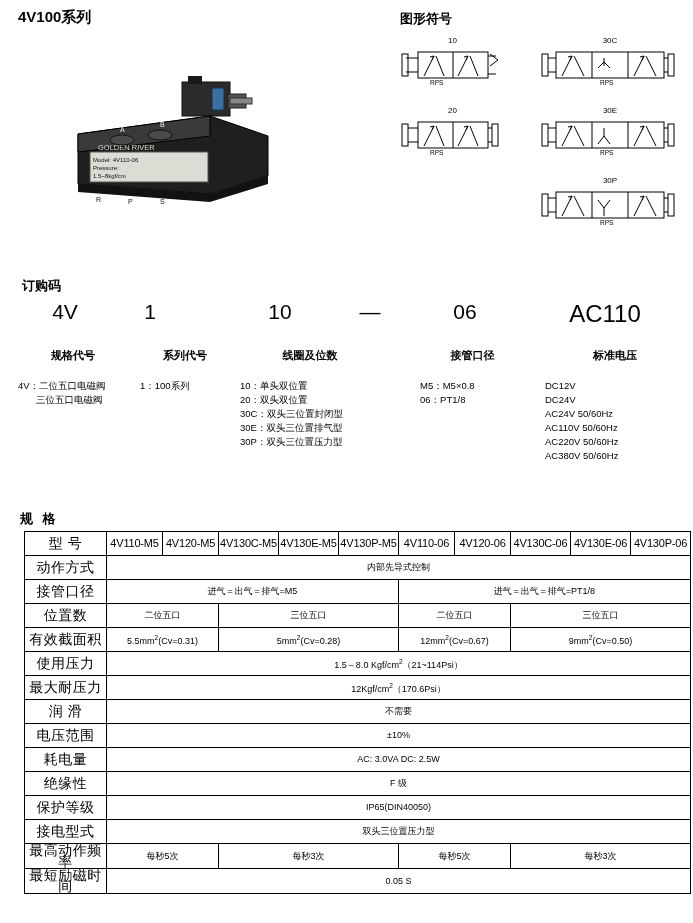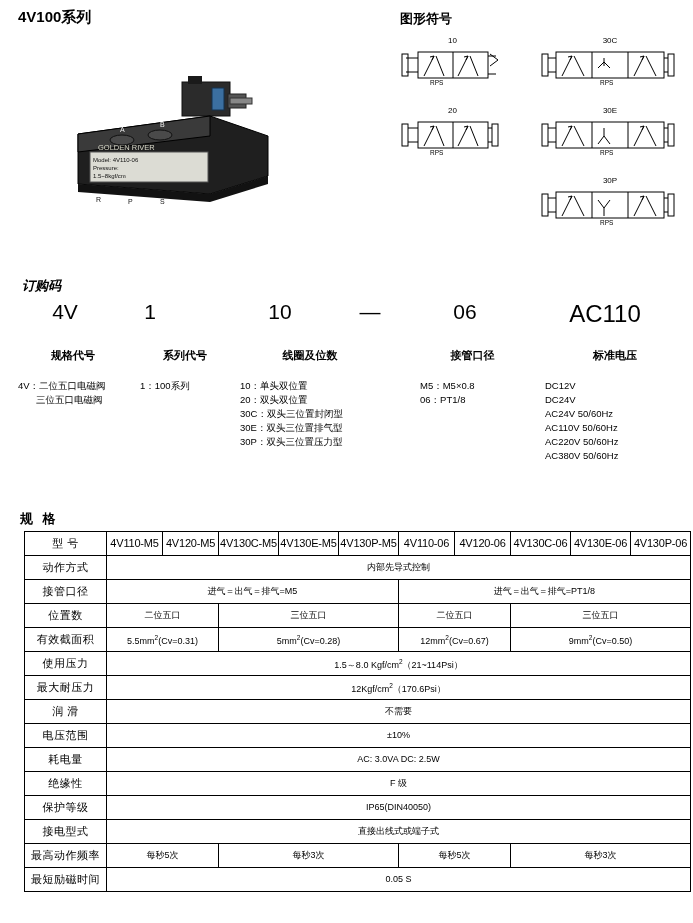--- a/index.html
+++ b/index.html
@@ -56,21 +56,20 @@
     margin-bottom: 1px;
   }
   .sym svg { display: block; }
 
   
   .order-heading {
     position: absolute;
     left: 22px; top: 277px;
     font-size: 13px;
     font-weight: bold;
-    font-style: italic;
   }
   .order-codes {
     position: absolute;
     left: 0; top: 300px;
     width: 693px;
     height: 40px;
   }
   .order-codes .code {
     position: absolute;
     font-size: 21px;
@@ -115,21 +114,21 @@
     border: 1px solid #000;
     font-size: 9px;
     text-align: center;
     vertical-align: middle;
     height: 24px;
     padding: 1px 1px;
     line-height: 11px;
   }
   table.spec td.rowhead {
     width: 82px;
-    font-size: 11px;
+    font-size: 14px;
     letter-spacing: 0.5px;
   }
   table.spec td.model {
     font-size: 11px;
     letter-spacing: -0.2px;
     margin-left: 15px;
   }
   sup { font-size: 6.5px; vertical-align: super; }
 </style>
 </head>
@@ -392,21 +391,21 @@
         <tr>
           <td class="rowhead">绝缘性</td>
           <td colspan="10">F 级</td>
         </tr>
         <tr>
           <td class="rowhead">保护等级</td>
           <td colspan="10">IP65(DIN40050)</td>
         </tr>
         <tr>
           <td class="rowhead">接电型式</td>
-          <td colspan="10">直接出线式或端子式</td>
+          <td colspan="10">双头三位置压力型</td>
         </tr>
         <tr>
           <td class="rowhead">最高动作频率</td>
           <td colspan="2">每秒5次</td>
           <td colspan="3">每秒3次</td>
           <td colspan="2">每秒5次</td>
           <td colspan="3">每秒3次</td>
         </tr>
         <tr>
           <td class="rowhead">最短励磁时间</td>

